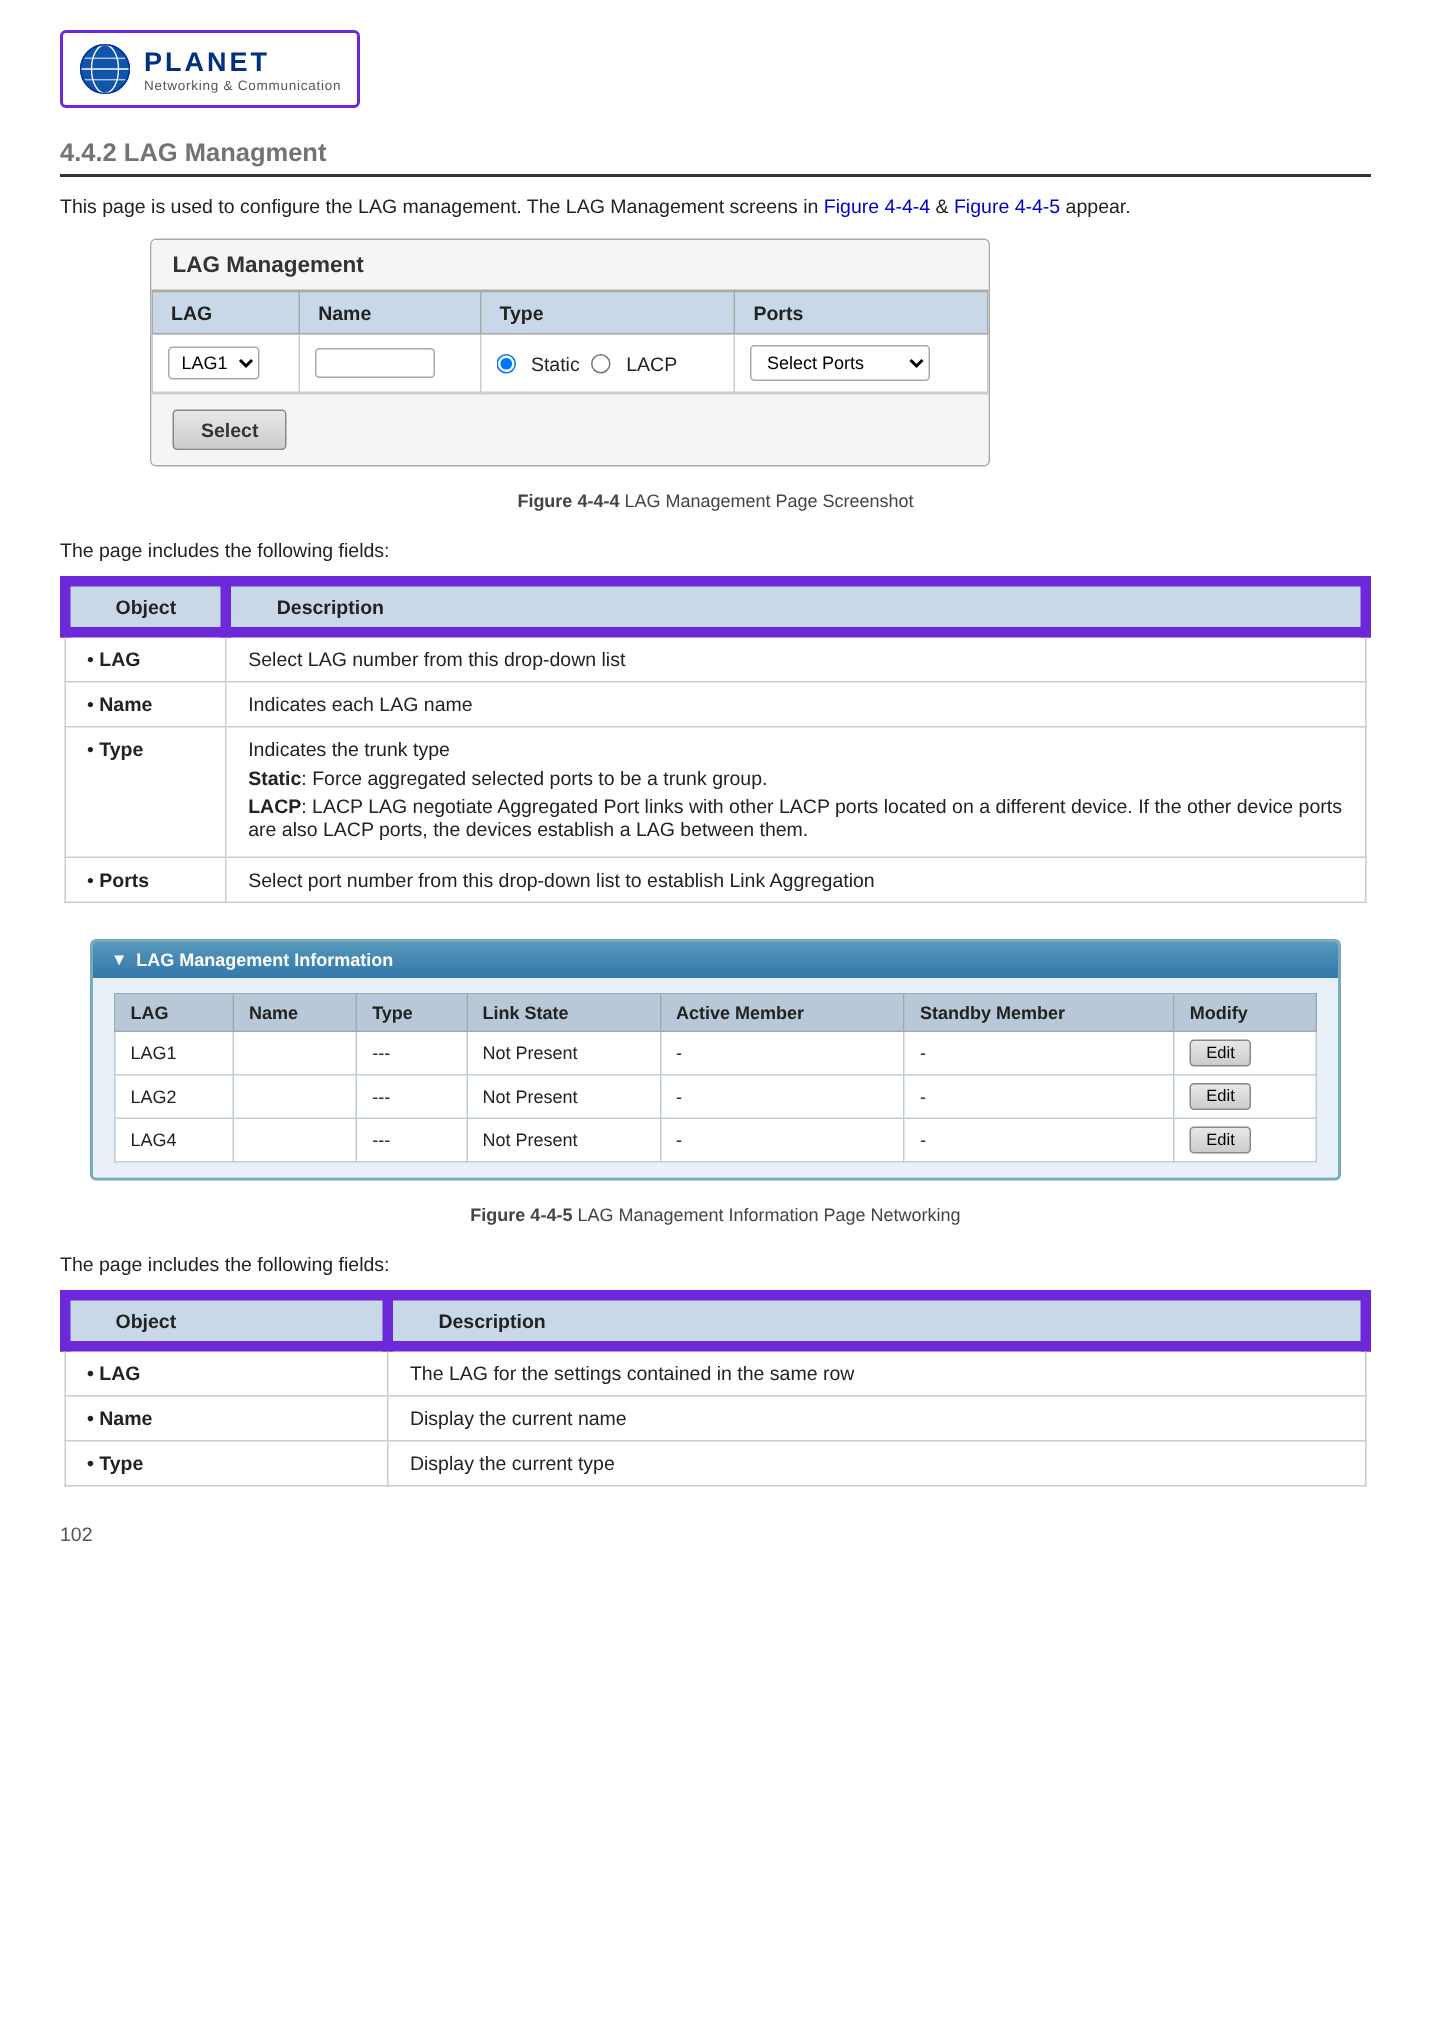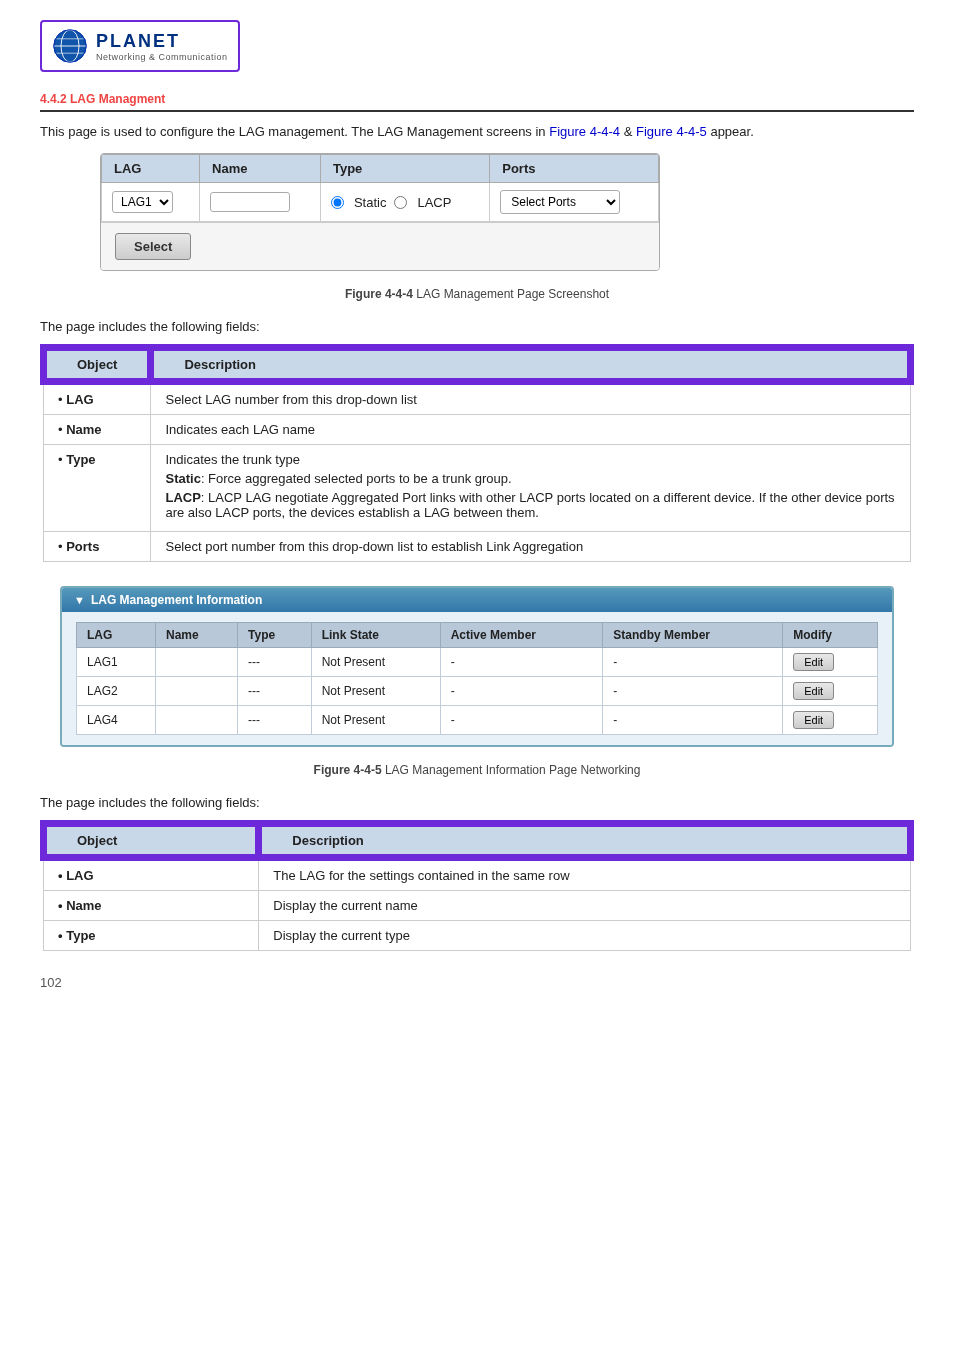--- a/index.html
+++ b/index.html
@@ -36,23 +36,23 @@
       color: #003080;
       letter-spacing: 2px;
     }
     .logo-text .tagline {
       font-size: 9px;
       color: #555;
       letter-spacing: 0.5px;
     }
 
     h2 {
-      font-size: 12px;
-      font-weight: bold;
-      color: #ef4444;
+      font-size: 17px;
+      font-weight: bold;
+      color: #737373;
       border-bottom: 2px solid #333;
       padding-bottom: 4px;
       margin-bottom: 12px;
     }
     p.intro {
       font-size: 13px;
       margin-bottom: 14px;
       color: #222;
     }
     a.fig-link {
@@ -265,20 +265,21 @@
 
 <p class="intro">
   <span>This page is used to configure the LAG management. The LAG Management screens in</span>
   <a class="fig-link">Figure 4-4-4</a>
   <span> &amp; </span>
   <a class="fig-link">Figure 4-4-5</a>
   <span> appear.</span>
 </p>
 
 <div class="lag-mgmt-box">
+  <div class="lag-mgmt-title">LAG Management</div>
   <table class="lag-mgmt-table">
     <thead>
       <tr>
         <th>LAG</th>
         <th>Name</th>
         <th>Type</th>
         <th>Ports</th>
       </tr>
     </thead>
     <tbody>

